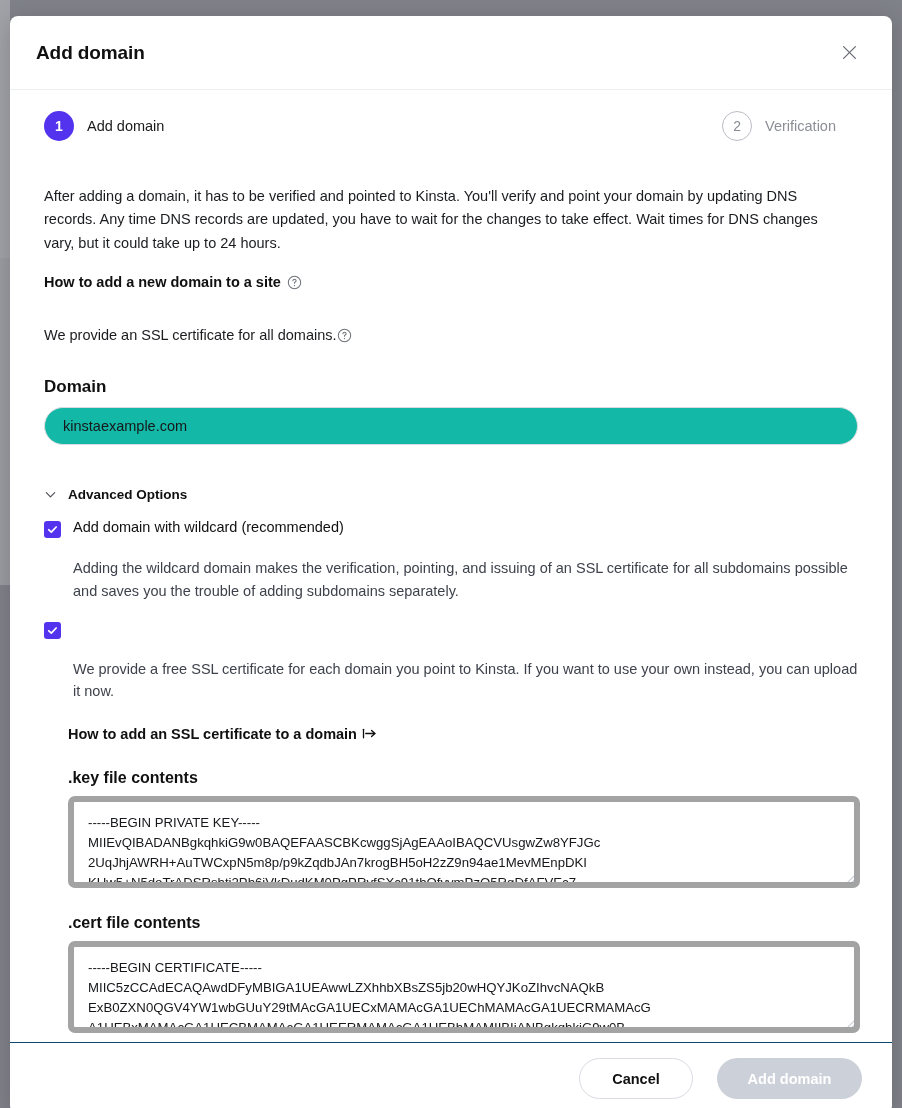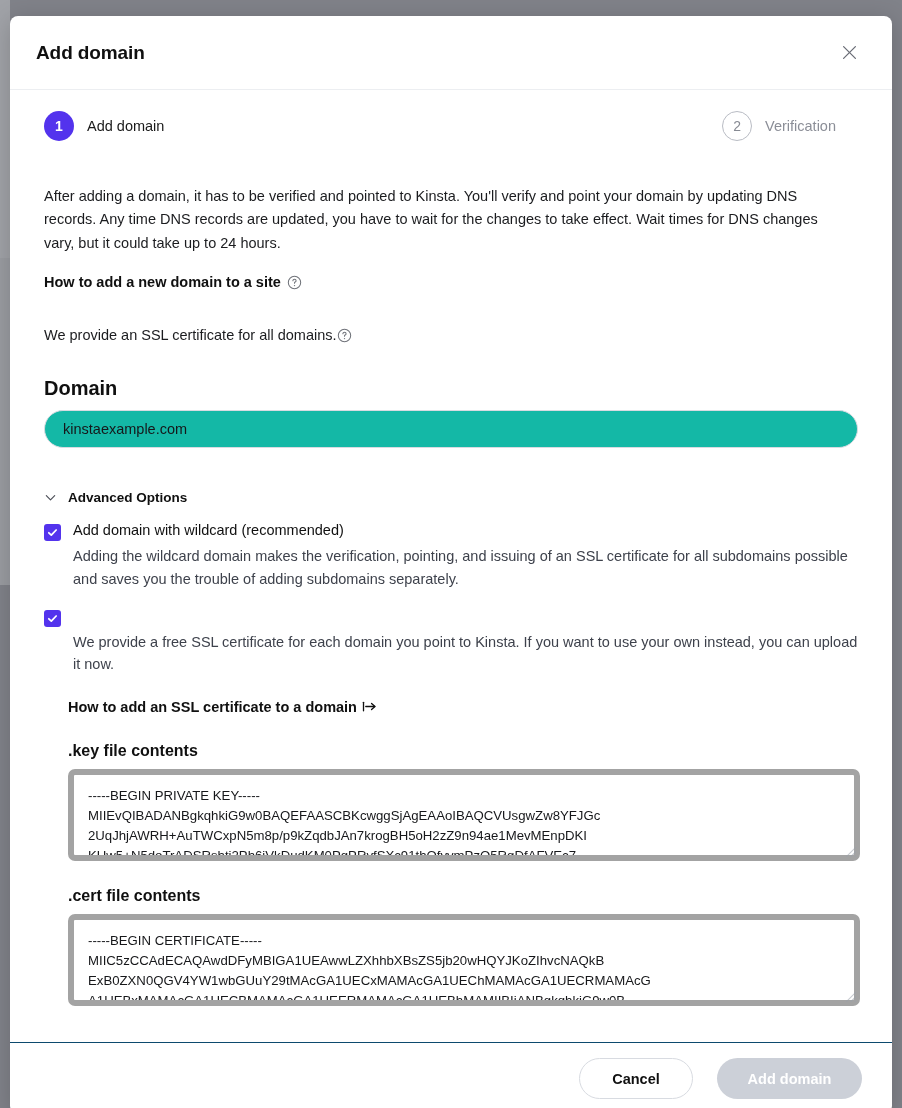--- a/index.html
+++ b/index.html
@@ -146,21 +146,21 @@
     width: 15px; height: 15px;
     display: inline-block;
     color: #6f7279;
     flex: 0 0 auto;
   }
   .help-icon svg { display: block; }
 
   
   .field-label {
     margin-top: 34px;
-    font-size: 20px;
+    font-size: 17px;
     font-weight: 700;
     color: #101010;
   }
   .text-input {
     margin-top: 10px;
     width: 100%;
     height: 38px;
     border: 1px solid #d8dbe1;
     border-radius: 19px;
     padding: 0 18px;
@@ -203,21 +203,21 @@
     justify-content: center;
     margin-top: 2px;
     cursor: pointer;
   }
   .cbox svg { display: block; }
   .opt-title {
     font-size: 14.5px;
     color: #101010;
   }
   .opt-sub {
-    margin-top: 4px;
+    margin-top: 19px;
     margin-left: 29px;
     font-size: 14.5px;
     line-height: 1.56;
     color: #3e424c;
     max-width: 790px;
   }
 
   
   .ssl-block {
     margin-left: 24px;

